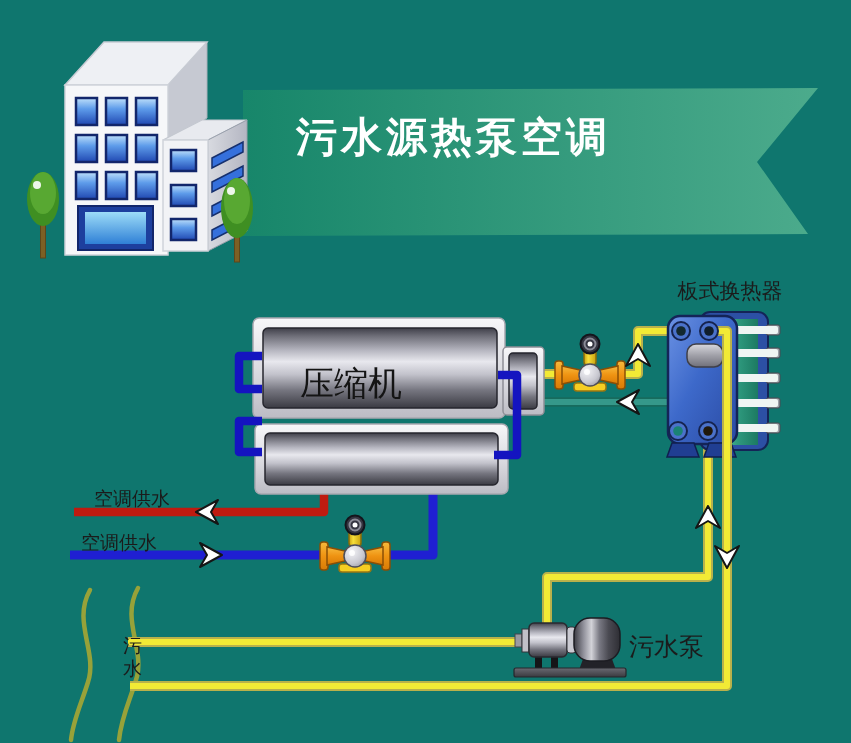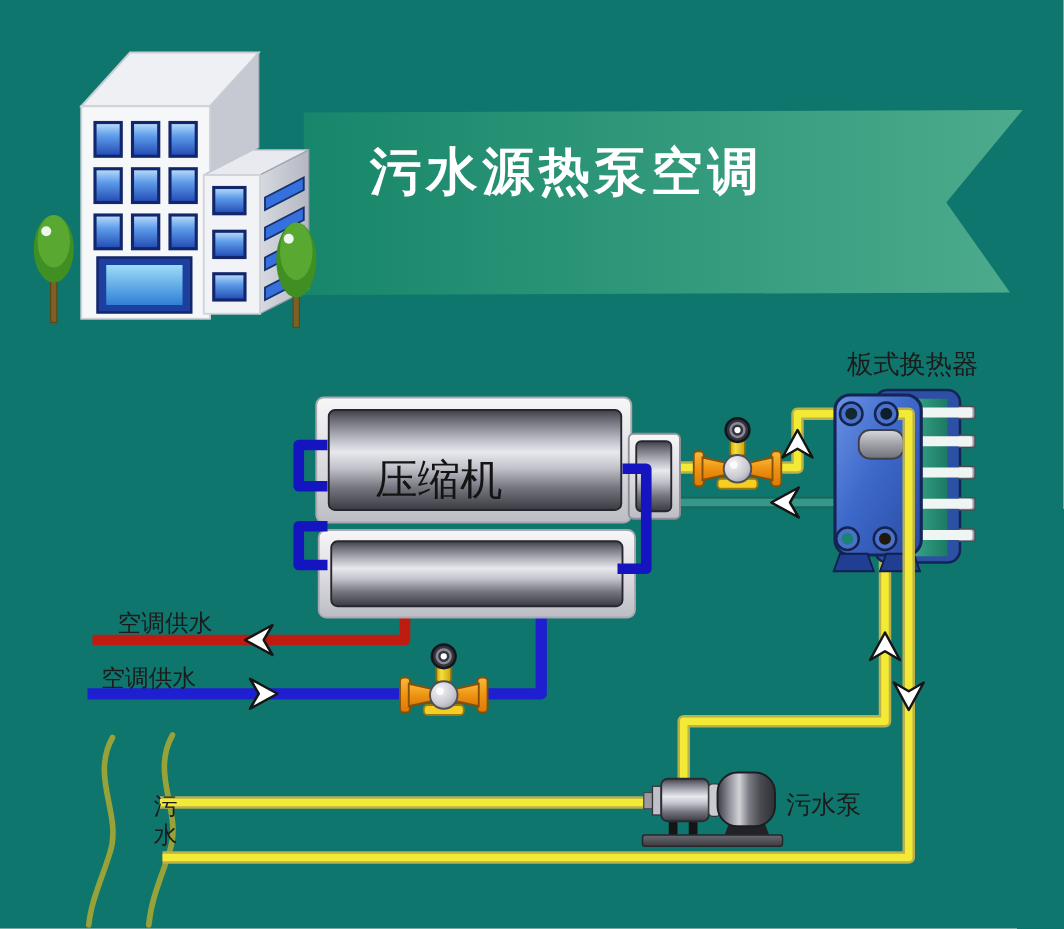--- a/index.html
+++ b/index.html
@@ -4,21 +4,21 @@
 <style>
   html,body{margin:0;padding:0;background:#ffffff;}
   .stage{position:relative;width:851px;height:743px;overflow:hidden;background:#0f766e;
          font-family:"DejaVu Sans","Liberation Sans",sans-serif;}
   .stage svg{position:absolute;left:0;top:0;}
   .lbl{position:absolute;color:#1b1b1b;white-space:nowrap;}
   .banner-line{position:absolute;color:#ffffff;font-size:41px;font-weight:700;letter-spacing:4px;}
   .dev-lbl{font-size:34px;width:160px;text-align:left;color:#141414;}
   .pipe-lbl{font-size:19px;}
   .hx-lbl{font-size:21px;width:160px;text-align:center;}
-  .pump-lbl{font-size:20px;}
+  .pump-lbl{font-size:25px;}
   .sewage-lbl{font-size:19px;width:22px;line-height:23px;white-space:normal;word-break:break-all;}
 </style>
 </head>
 <body>
 
 <div class="stage">
 
 <svg width="851" height="743" viewBox="0 0 851 743">
   <defs>
     <linearGradient id="bannerGrad" x1="0" y1="0" x2="1" y2="0">

